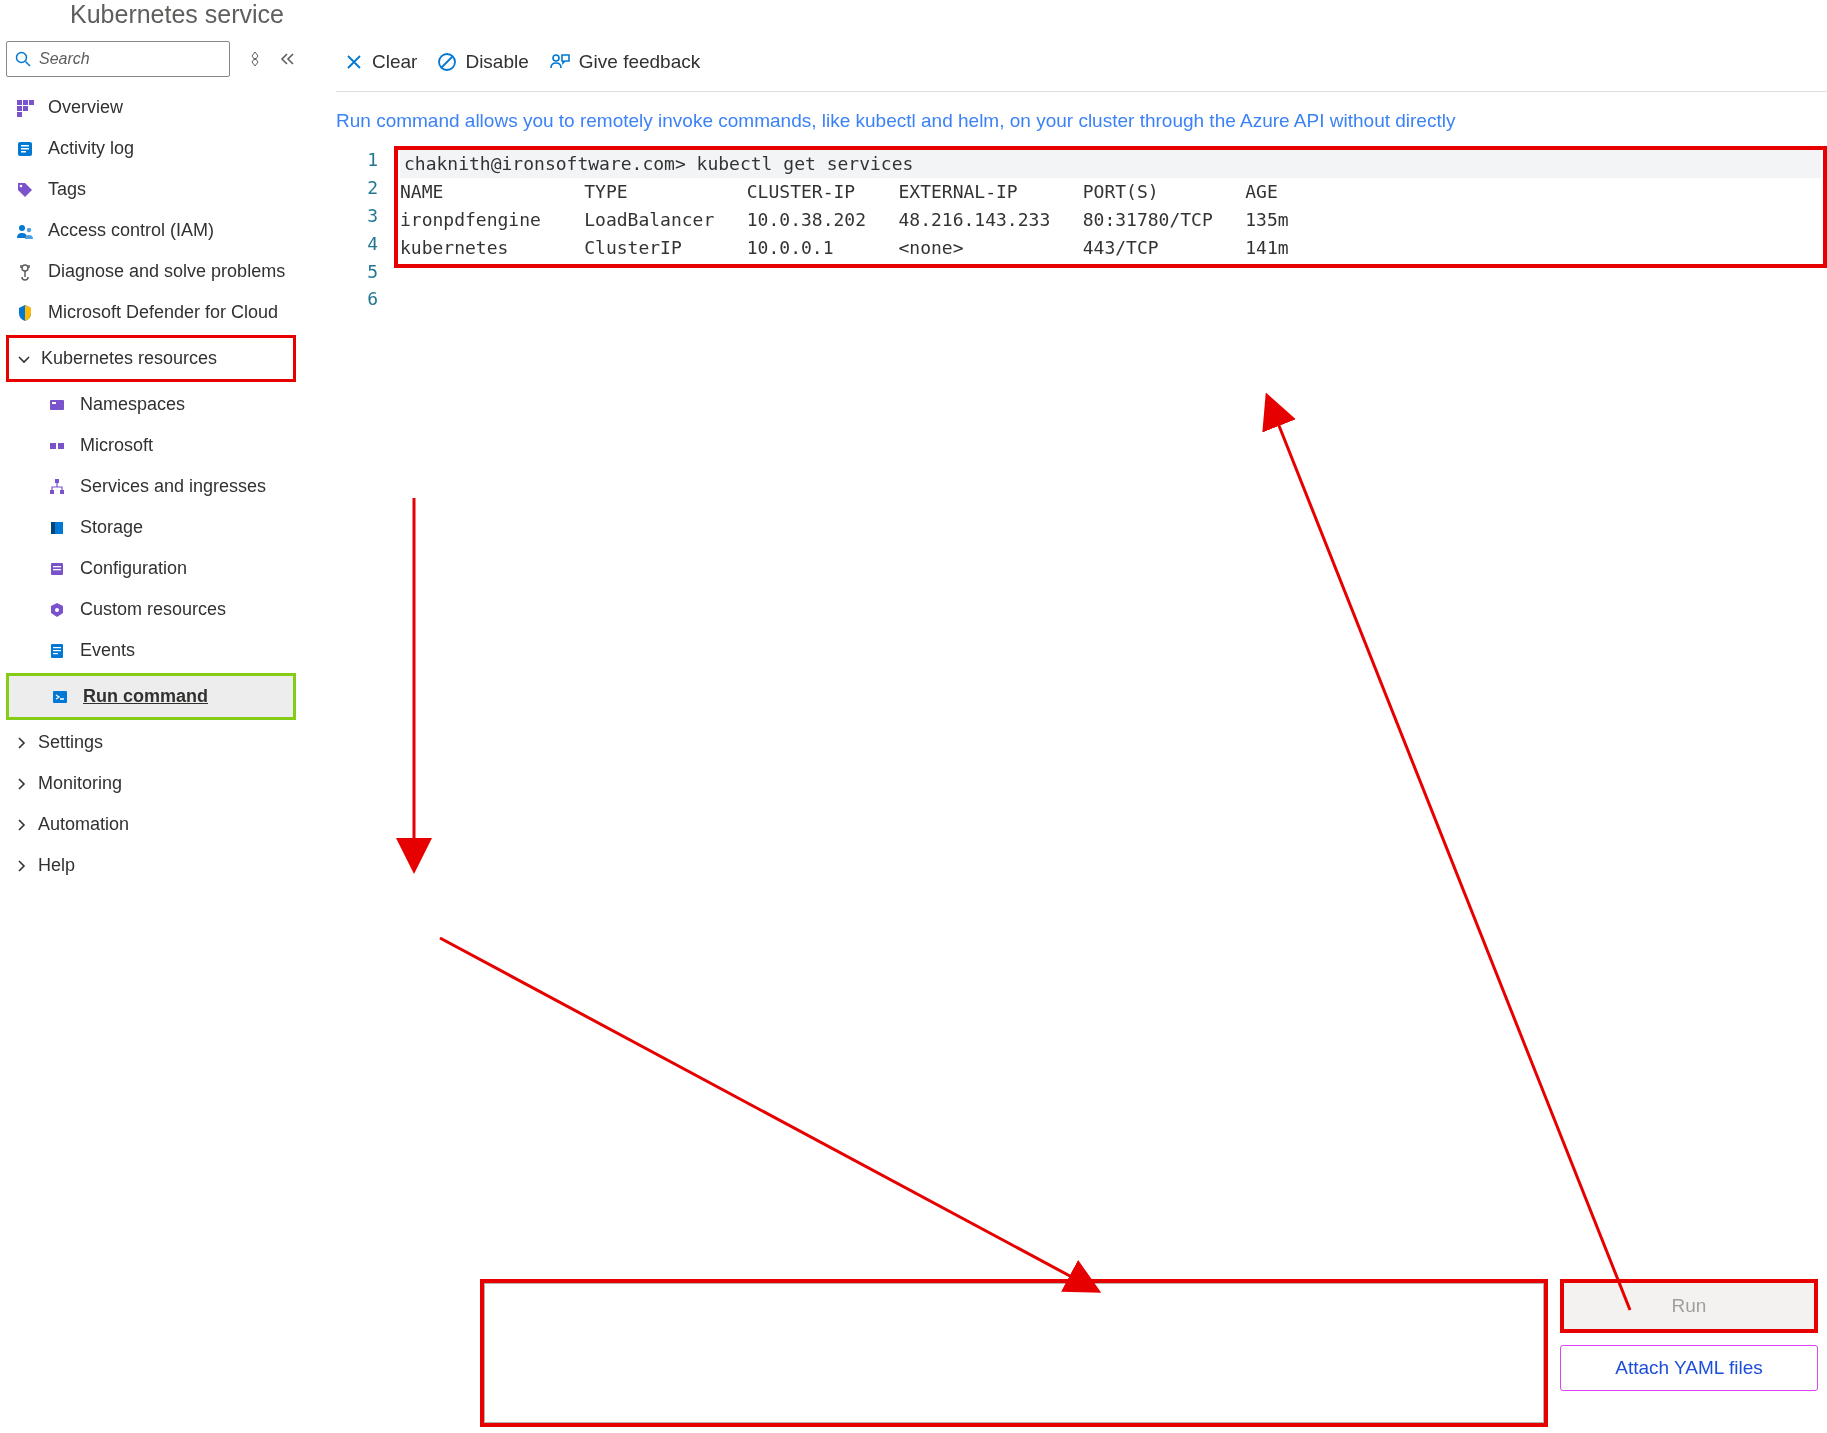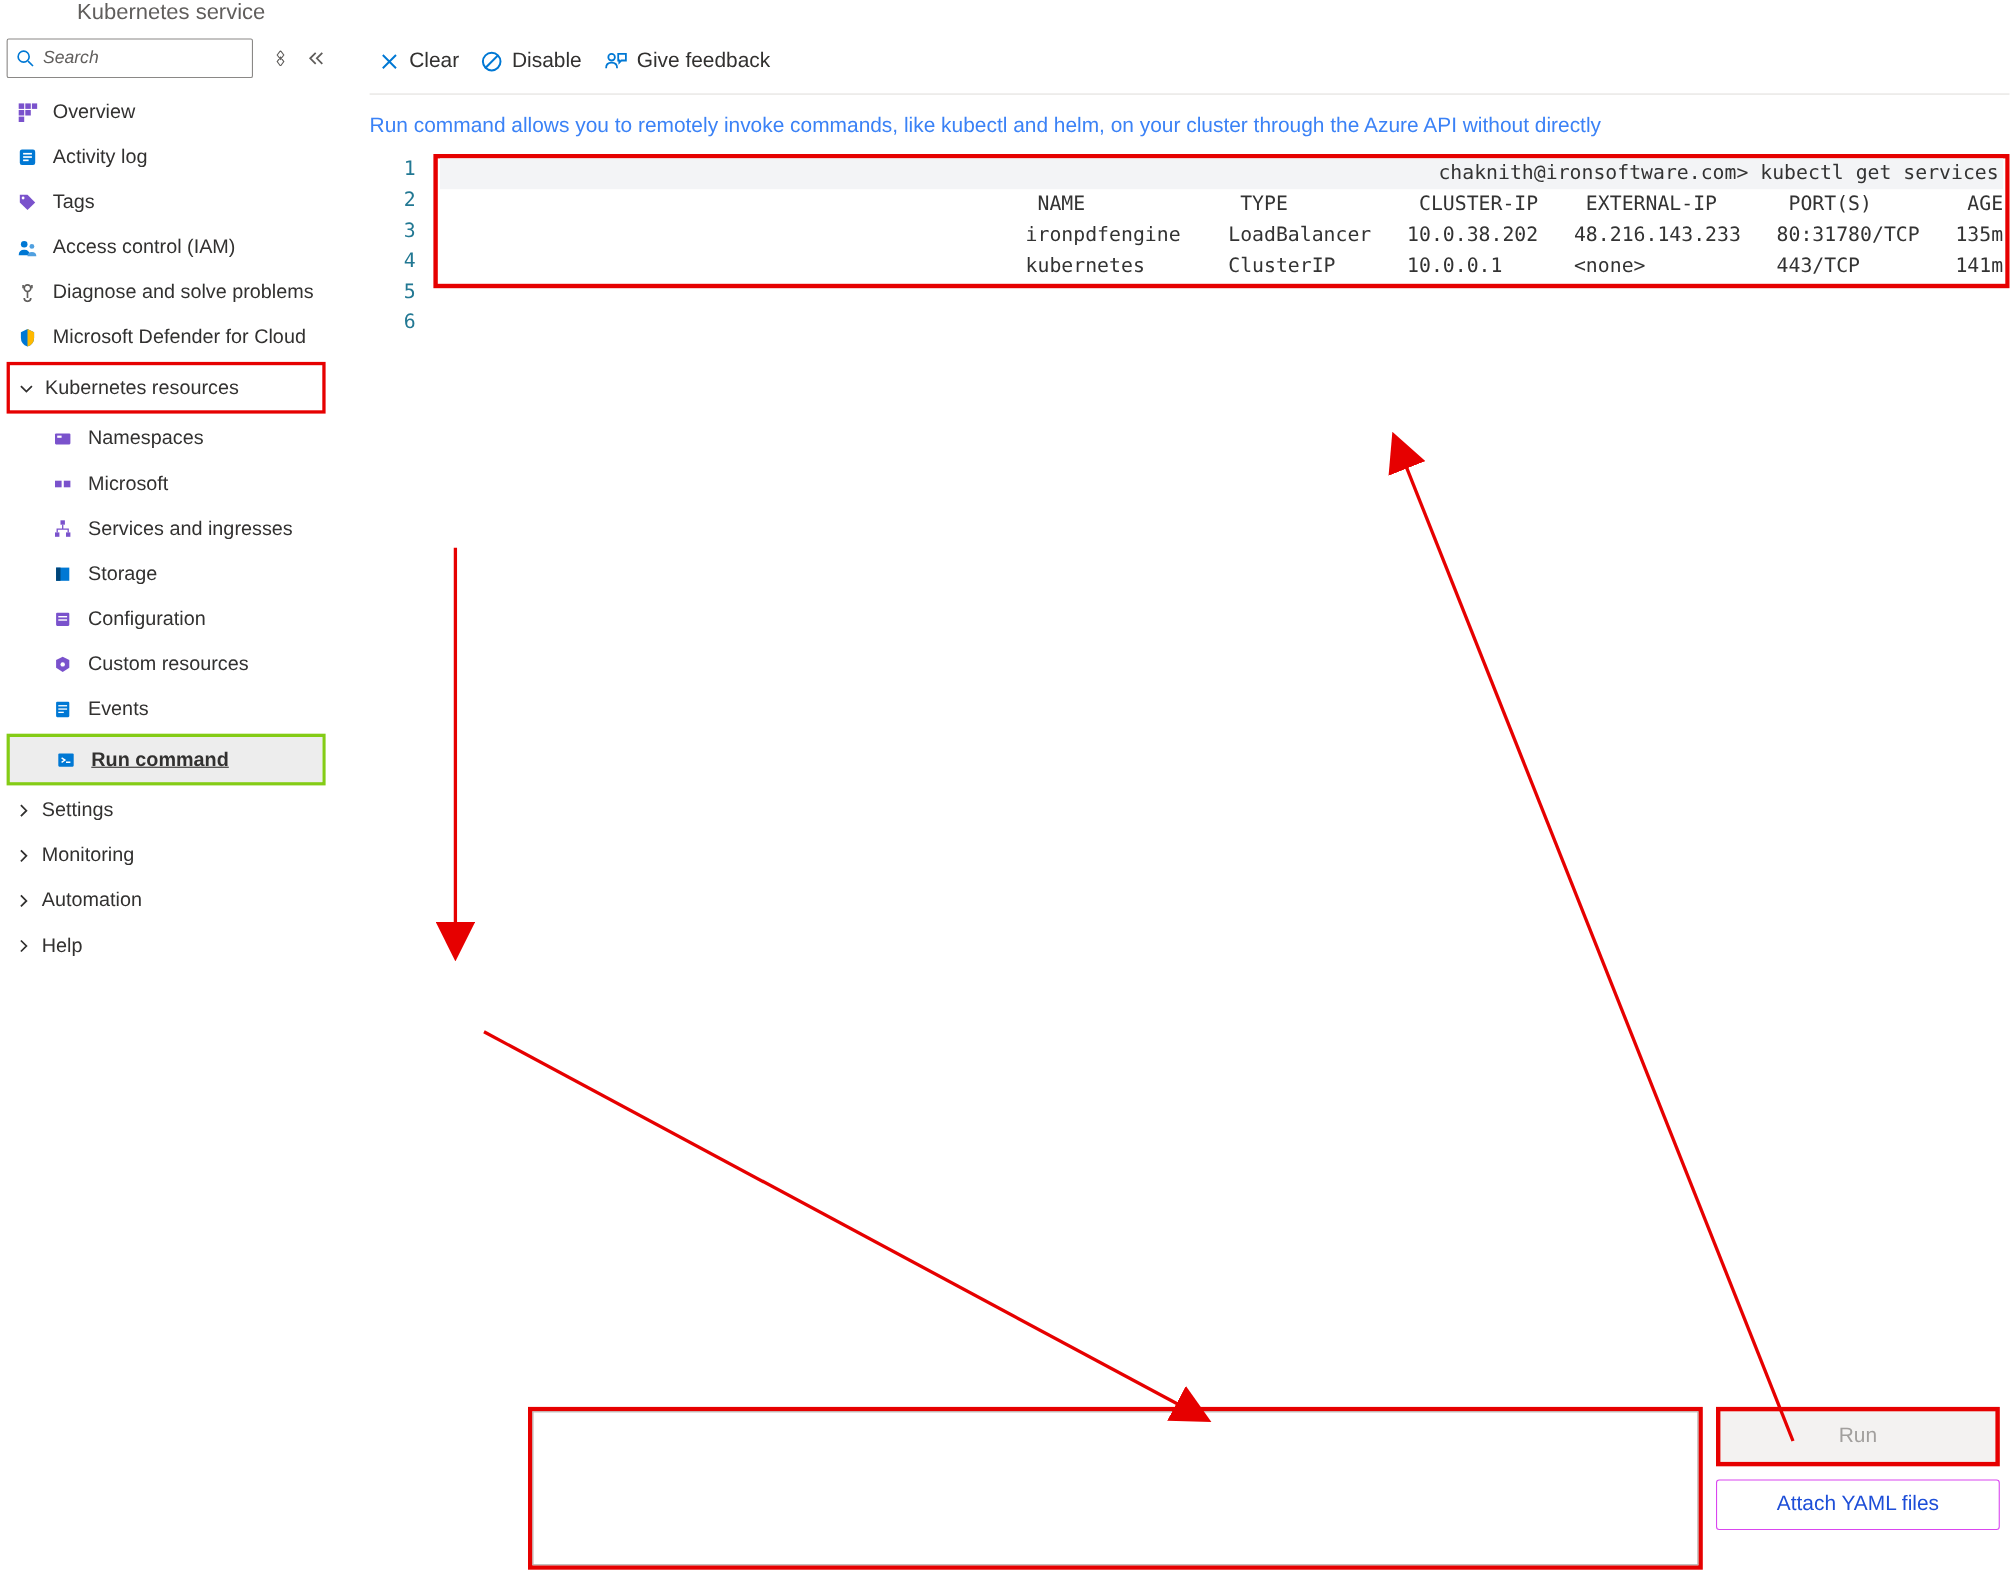--- a/index.html
+++ b/index.html
@@ -1,17 +1,17 @@
 <!DOCTYPE html>
 <html><head>
 <meta charset="utf-8">
 <style>
 *{box-sizing:border-box;margin:0;padding:0;}
 body{font-family:"Segoe UI",Arial,sans-serif;font-size:14px;color:#323130;background:#fff;width:1827px;height:1433px;overflow:hidden;position:relative;}
-.header{padding:0 0 6px 70px;color:#605e5c;font-size:20px;}
+.header{padding:0 0 6px 70px;color:#605e5c;font-size:25px;}
 .layout{display:flex;width:100%;}
 .sidebar{width:302px;padding:0 6px 0 6px;}
 .search-row{display:flex;align-items:center;gap:18px;margin:6px 0 10px 0;}
 .search-box{flex:1;border:1px solid #8a8886;border-radius:2px;padding:5px 8px;display:flex;align-items:center;gap:8px;height:36px;}
 .search-box input{border:none;outline:none;font-size:16px;color:#605e5c;width:100%;}
 .search-box input::placeholder{color:#605e5c;font-style:italic;}
 .diamond-icon{color:#605e5c;font-size:14px;}
 .chevrons-icon{color:#605e5c;font-size:14px;}
 .nav-item{display:flex;align-items:center;padding:10px 8px;gap:12px;cursor:pointer;font-size:18px;color:#323130;}
 .nav-item .icon-slot{width:22px;display:flex;justify-content:center;}
@@ -21,21 +21,21 @@
 .red-box{border:3px solid #84cc16;text-decoration:underline;}
 .red-box-section{border:3px solid #e60000;position:relative;}
 .main{flex:1;padding:12px 0 0 34px;position:relative;}
 .toolbar{display:flex;align-items:center;gap:20px;border-bottom:1px solid #e1dfdd;padding:4px 0 18px 8px;margin-right:0;}
 .tb-btn{display:flex;align-items:center;gap:8px;color:#323130;font-size:19px;cursor:pointer;}
 .tb-btn .tb-icon{color:#0078d4;}
 .desc{margin:18px 0 4px 0;font-size:19px;color:#3b82f6;}
 .terminal-wrap{margin-top:14px;display:flex;}
 .gutter{width:58px;text-align:right;padding-right:16px;font-family:Consolas,monospace;font-size:18px;color:#227893;line-height:1.55;}
 .term-body{flex:1;position:relative;font-family:Consolas,monospace;font-size:18px;line-height:1.55;color:#333;}
-.term-box{border:4px solid #e60000;padding:0 2px 2px 2px;text-align:right;}
+.term-box{border:4px solid #e60000;padding:0 2px 2px 2px;}
 .term-header-line{background:#f3f4f6;padding:0 4px;}
 pre{margin:0;font-family:inherit;}
 .bottom-area{position:absolute;bottom:6px;left:480px;right:8px;display:flex;gap:12px;align-items:flex-start;}
 .cmd-input{border:4px solid #e60000;width:1068px;height:148px;}
 .cmd-input-inner{border:1px solid #b5b2b0;width:100%;height:100%;}
 .side-btns{display:flex;flex-direction:column;gap:12px;}
 .run-btn{border:4px solid #e60000;width:258px;height:54px;display:flex;align-items:center;justify-content:center;background:#f3f2f1;font-size:19px;color:#a19f9d;}
 .yaml-btn{border:1px solid #d946ef;border-radius:3px;width:258px;height:46px;display:flex;align-items:center;justify-content:center;font-size:19px;color:#1d4ed8;background:#fff;}
 svg{display:block;}
 .arrow-svg{position:absolute;pointer-events:none;z-index:50;}

